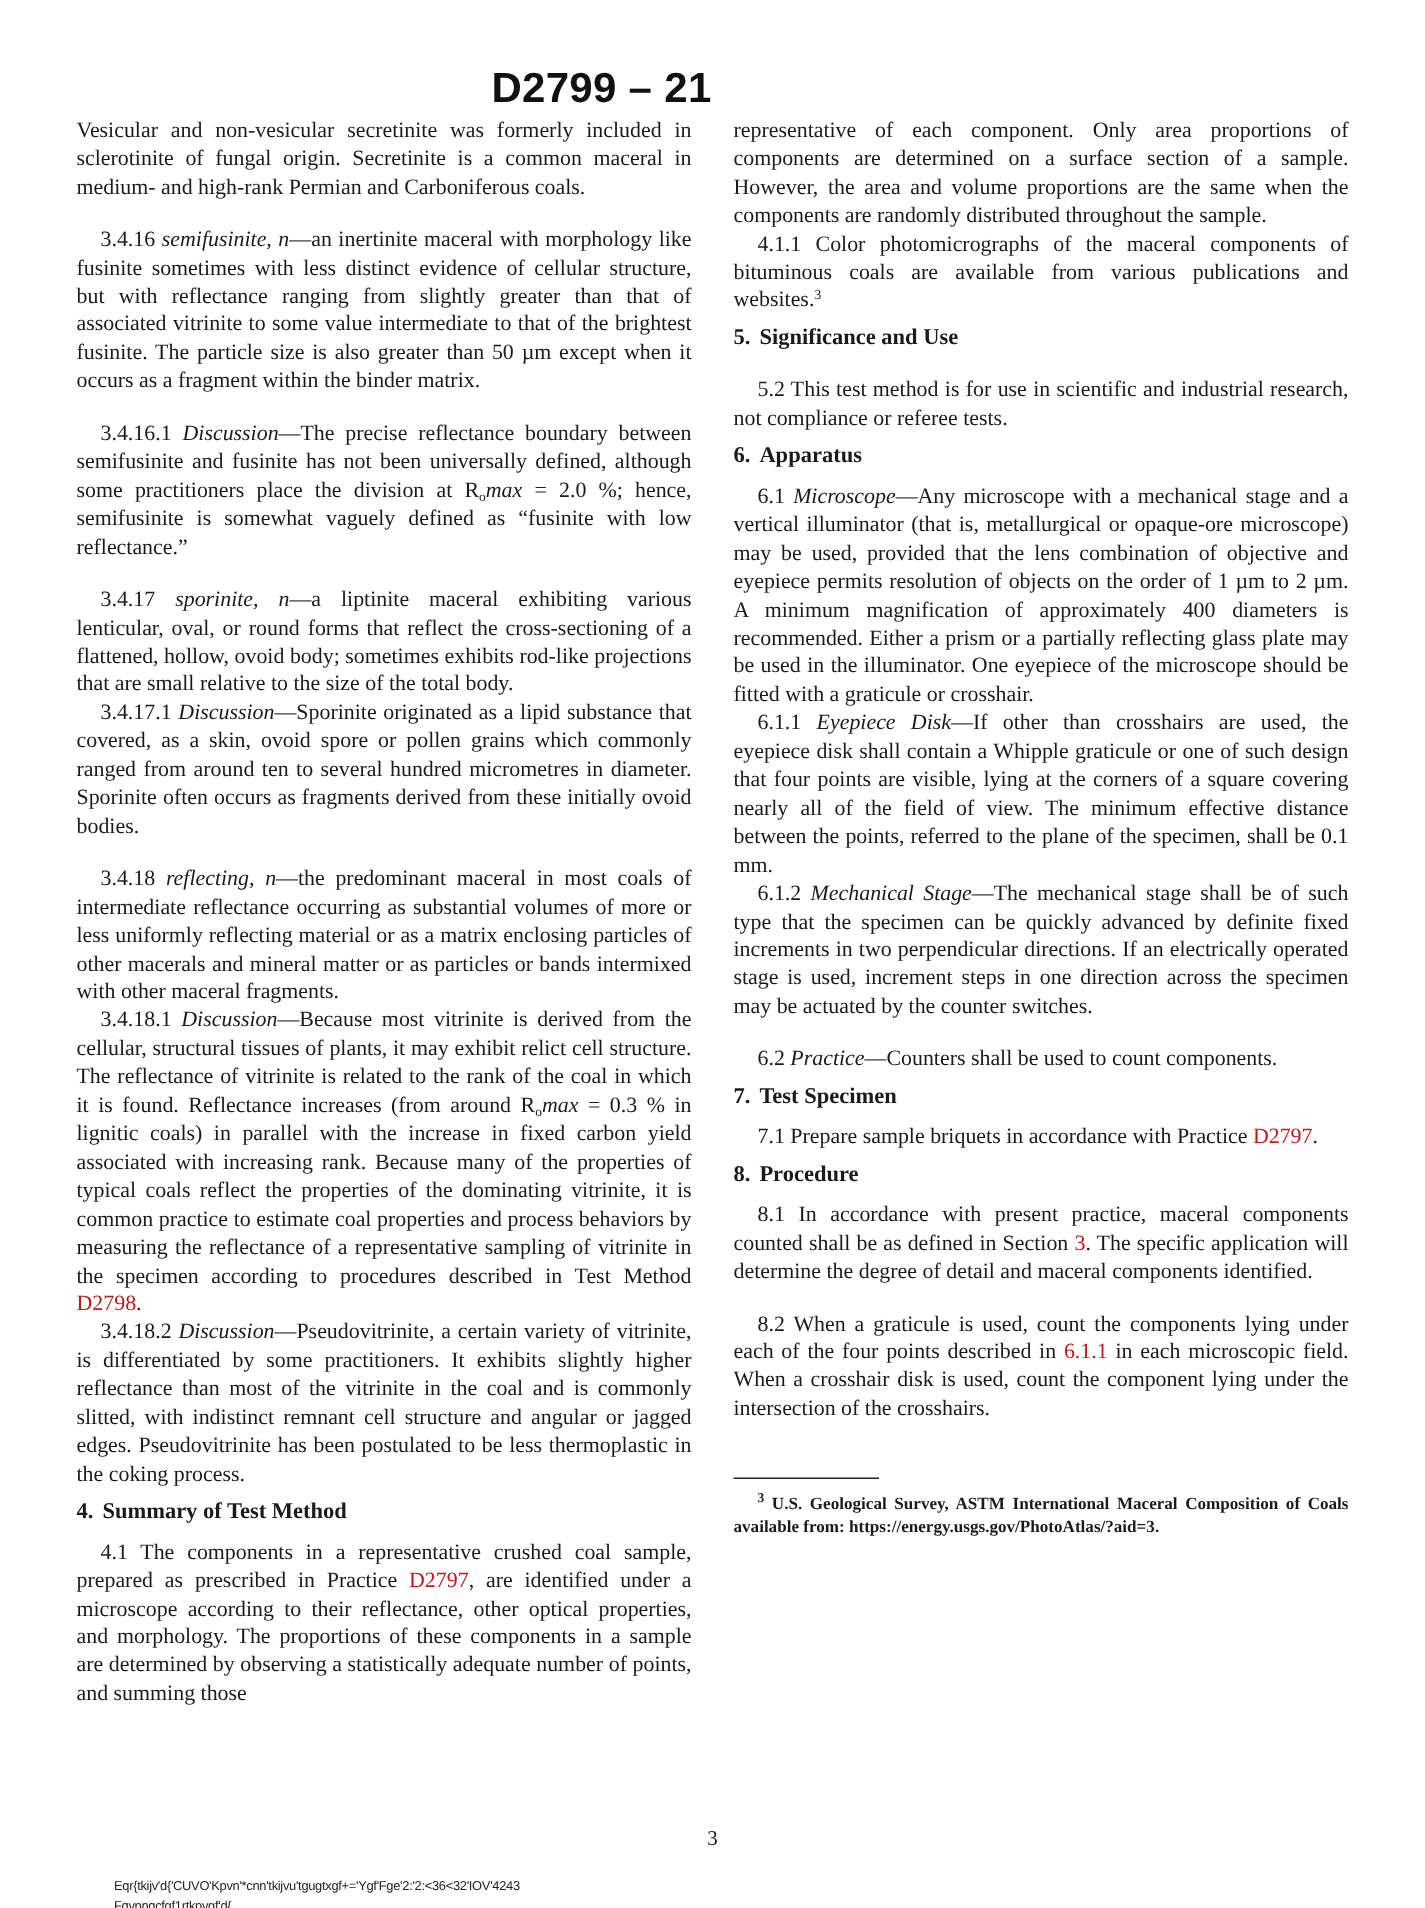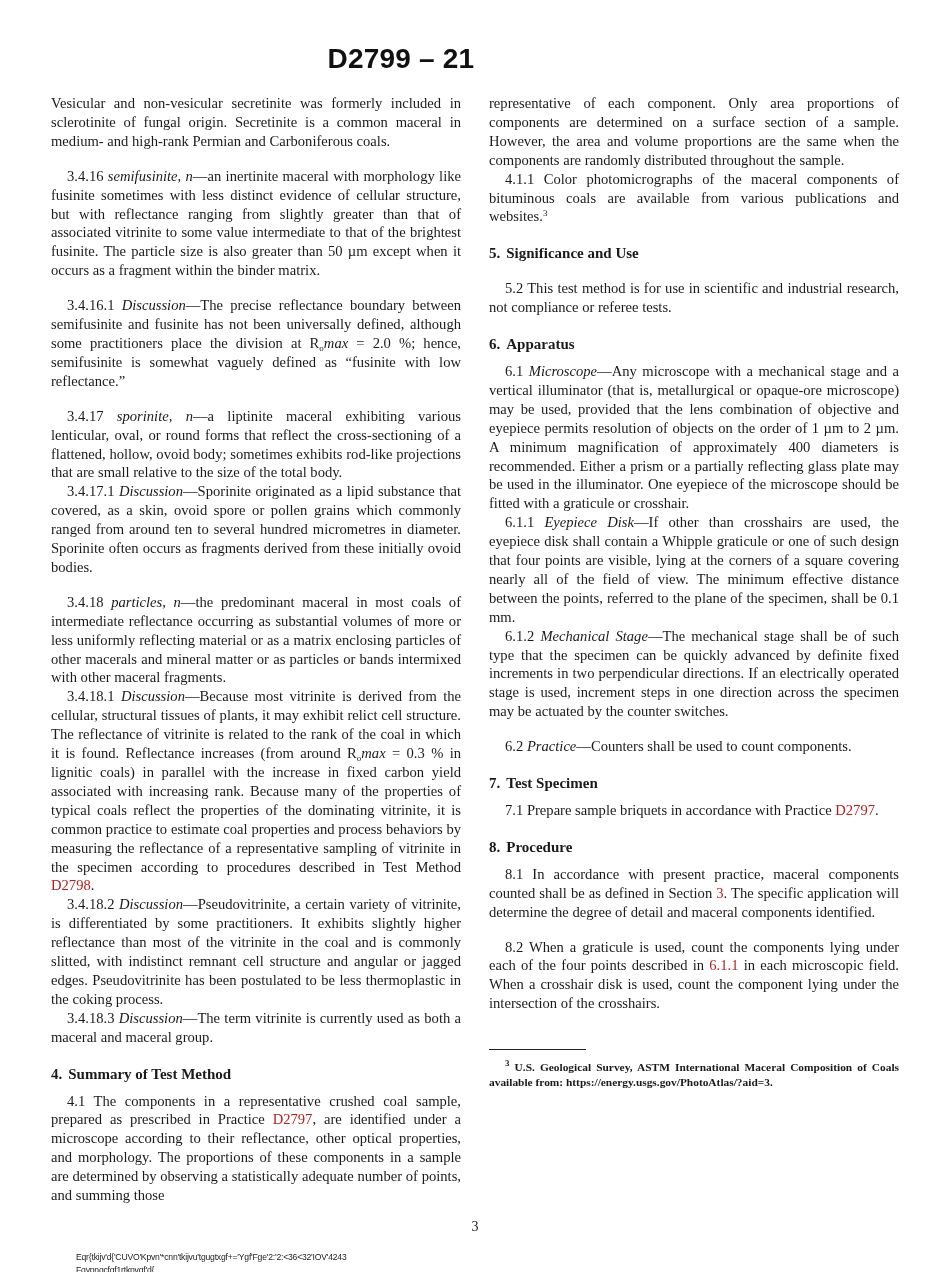--- a/index.html
+++ b/index.html
@@ -3,28 +3,28 @@
 <meta charset="utf-8">
 <style>
   html, body { margin: 0; padding: 0; background: #ffffff; }
   body { width: 950px; height: 1272px; position: relative; overflow: hidden;
          font-family: "Liberation Serif", "DejaVu Serif", serif; color: #1a1a1a; }
   .header { position: absolute; top: 44px; left: 0; width: 802px; height: 30px;
             display: flex; justify-content: center; align-items: center; flex-direction: column; }
   .logo { width: 40px; height: 30px; margin-right: 6px; }
   .designation { font-family: "Liberation Sans", "DejaVu Sans", sans-serif; font-weight: bold;
                  font-size: 28px; letter-spacing: 0.2px; color: #111; }
-  .col { position: absolute; top: 94px; width: 410px; font-size: 14.6px; line-height: 18.9px;
+  .col { position: absolute; top: 78px; width: 410px; font-size: 14.6px; line-height: 18.9px;
          text-align: justify; hyphens: manual; }
   .col.left { left: 51px; }
   .col.right { left: 489px; }
   p { margin: 0; }
   .ind { text-indent: 16px; }
   .gap { margin-top: 16px; }
-  .h { font-weight: bold; font-size: 15px; margin-top: 18px; margin-bottom: 8px; text-align: left; font-family: Liberation Serif, serif; }
+  .h { font-weight: bold; font-size: 15px; margin-top: 6px; margin-bottom: 8px; text-align: left; font-family: Liberation Serif, serif; }
   .h .num { margin-right: 6px; }
   i { font-style: italic; }
   .link { color: #b91c1c; }
   sup { font-size: 9px; line-height: 0; vertical-align: 5px; }
   sub { font-size: 9px; line-height: 0; vertical-align: -3px; }
   .fnrule { width: 97px; border-top: 1px solid #222; margin-top: 36px; margin-bottom: 10px; }
   .footnote { font-size: 11.4px; line-height: 15px; text-align: justify; font-weight: bold; }
   .footnote .ind2 { text-indent: 16px; }
   .pagenum { position: absolute; top: 1219px; left: 0; width: 950px; text-align: center; font-size: 14px; }
   .footer { position: absolute; left: 76px; top: 1231px; font-family: "Liberation Sans", "DejaVu Sans", sans-serif;
@@ -46,27 +46,26 @@
   <p>Vesicular and non-vesicular secretinite was formerly included in sclerotinite of fungal origin. Secretinite is a common maceral in medium- and high-rank Permian and Carboniferous coals.</p>
 
   <p class="ind gap"><span>3.4.16</span> <i>semifusinite, n</i><span>—an inertinite maceral with morphol­ogy like fusinite sometimes with less distinct evidence of cellular structure, but with reflectance ranging from slightly greater than that of associated vitrinite to some value interme­diate to that of the brightest fusinite. The particle size is also greater than 50 µm except when it occurs as a fragment within the binder matrix.</span></p>
 
   <p class="ind gap"><span>3.4.16.1</span> <i>Discussion</i><span>—The precise reflectance boundary be­tween semifusinite and fusinite has not been universally defined, although some practitioners place the division at R</span><sub>o</sub><i>max</i><span> = 2.0 %; hence, semifusinite is somewhat vaguely de­fined as “fusinite with low reflectance.”</span></p>
 
   <p class="ind gap"><span>3.4.17</span> <i>sporinite, n</i><span>—a liptinite maceral exhibiting various lenticular, oval, or round forms that reflect the cross-sectioning of a flattened, hollow, ovoid body; sometimes exhibits rod-like projections that are small relative to the size of the total body.</span></p>
 
   <p class="ind"><span>3.4.17.1</span> <i>Discussion</i><span>—Sporinite originated as a lipid sub­stance that covered, as a skin, ovoid spore or pollen grains which commonly ranged from around ten to several hundred micrometres in diameter. Sporinite often occurs as fragments derived from these initially ovoid bodies.</span></p>
 
-  <p class="ind gap"><span>3.4.18</span> <i>particles, n</i><span>—the predominant maceral in most coals of intermediate reflectance occurring as substantial volumes of more or less uniformly reflecting material or as a matrix enclosing particles of other macerals and mineral matter or as particles or bands intermixed with other maceral fragments.</span></p>
+  <p class="ind gap"><span>3.4.18</span> <i>reflecting, n</i><span>—the predominant maceral in most coals of intermediate reflectance occurring as substantial volumes of more or less uniformly reflecting material or as a matrix enclosing particles of other macerals and mineral matter or as particles or bands intermixed with other maceral fragments.</span></p>
 
   <p class="ind"><span>3.4.18.1</span> <i>Discussion</i><span>—Because most vitrinite is derived from the cellular, structural tissues of plants, it may exhibit relict cell structure. The reflectance of vitrinite is related to the rank of the coal in which it is found. Reflectance increases (from around R</span><sub>o</sub><i>max</i><span> = 0.3 % in lignitic coals) in parallel with the increase in fixed carbon yield associated with increasing rank. Because many of the properties of typical coals reflect the properties of the dominating vitrinite, it is common practice to estimate coal properties and process behaviors by measuring the reflectance of a representative sampling of vitrinite in the specimen according to procedures described in Test Method </span><span class="link">D2798</span><span>.</span></p>
 
   <p class="ind"><span>3.4.18.2</span> <i>Discussion</i><span>—Pseudovitrinite, a certain variety of vitrinite, is differentiated by some practitioners. It exhibits slightly higher reflectance than most of the vitrinite in the coal and is commonly slitted, with indistinct remnant cell structure and angular or jagged edges. Pseudovitrinite has been postu­lated to be less thermoplastic in the coking process.</span></p>
 
-  <p class="ind"><span>3.4.18.3</span> <i>Discussion</i><span>—The term vitrinite is currently used as both a maceral and maceral group.</span></p>
 
   <div class="h"><span class="num">4.</span><span>Summary of Test Method</span></div>
 
   <p class="ind"><span>4.1 The components in a representative crushed coal sample, prepared as prescribed in Practice </span><span class="link">D2797</span><span>, are identi­fied under a microscope according to their reflectance, other optical properties, and morphology. The proportions of these components in a sample are determined by observing a statistically adequate number of points, and summing those</span></p>
 </div>
 
 <div class="col right">
   <p>representative of each component. Only area proportions of components are determined on a surface section of a sample. However, the area and volume proportions are the same when the components are randomly distributed throughout the sample.</p>
 
   <p class="ind"><span>4.1.1 Color photomicrographs of the maceral components of bituminous coals are available from various publications and websites.</span><sup>3</sup></p>

